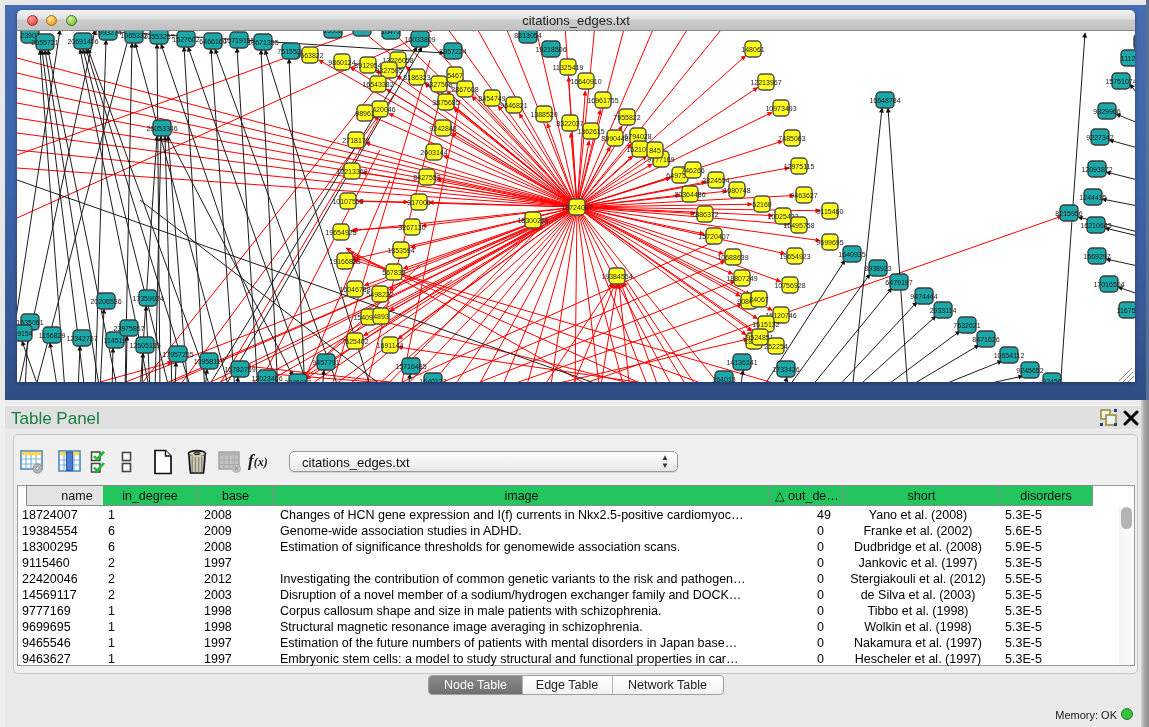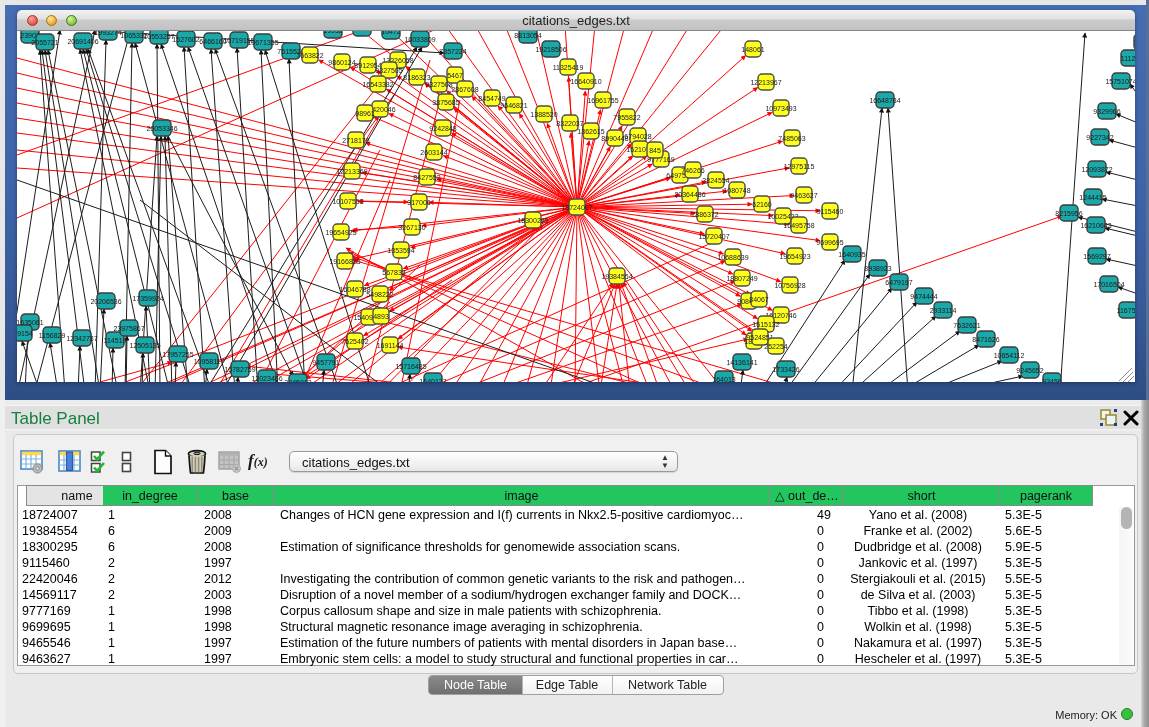--- a/index.html
+++ b/index.html
@@ -931,34 +931,35 @@
         <span class="ar">▲<br>▼</span>
       </div>
 </div>
 <div id="tbl"></div>
 <div class="th first" style="left:26px;width:102px">name</div>
 <div class="th" style="left:103px;width:95px">in_degree</div>
 <div class="th" style="left:198px;width:76px">base</div>
 <div class="th" style="left:274px;width:496px">image</div>
 <div class="th" style="left:770px;width:74px;text-align:left;padding-left:5px">△ out_de…</div>
 <div class="th" style="left:844px;width:156px">short</div>
-<div class="th" style="left:1000px;width:93px">pagerank</div>
+<div class="th" style="left:1000px;width:93px">disorders</div>
 <div class="tr" style="top:507px">
       <span class="c c1">18724007</span>
       <span class="c c2">1</span>
       <span class="c c3">2008</span>
       <span class="c c4">Changes of HCN gene expression and I(f) currents in Nkx2.5-positive cardiomyoc…</span>
       <span class="c c5">49</span>
       <span class="c c6">Yano et al. (2008)</span>
       <span class="c c7">5.3E-5</span>
     </div>
     <div class="tr" style="top:523px">
       <span class="c c1">19384554</span>
       <span class="c c2">6</span>
       <span class="c c3">2009</span>
+      <span class="c c4">Genome-wide association studies in ADHD.</span>
       <span class="c c5">0</span>
       <span class="c c6">Franke et al. (2002)</span>
       <span class="c c7">5.6E-5</span>
     </div>
     <div class="tr" style="top:539px">
       <span class="c c1">18300295</span>
       <span class="c c2">6</span>
       <span class="c c3">2008</span>
       <span class="c c4">Estimation of significance thresholds for genomewide association scans.</span>
       <span class="c c5">0</span>
@@ -972,21 +973,21 @@
       <span class="c c5">0</span>
       <span class="c c6">Jankovic et al. (1997)</span>
       <span class="c c7">5.3E-5</span>
     </div>
     <div class="tr" style="top:571px">
       <span class="c c1">22420046</span>
       <span class="c c2">2</span>
       <span class="c c3">2012</span>
       <span class="c c4">Investigating the contribution of common genetic variants to the risk and pathogen…</span>
       <span class="c c5">0</span>
-      <span class="c c6">Stergiakouli et al. (2015)</span>
+      <span class="c c6">Stergiakouli et al. (2012)</span>
       <span class="c c7">5.5E-5</span>
     </div>
     <div class="tr" style="top:587px">
       <span class="c c1">14569117</span>
       <span class="c c2">2</span>
       <span class="c c3">2003</span>
       <span class="c c4">Disruption of a novel member of a sodium/hydrogen exchanger family and DOCK…</span>
       <span class="c c5">0</span>
       <span class="c c6">de Silva et al. (2003)</span>
       <span class="c c7">5.3E-5</span>

